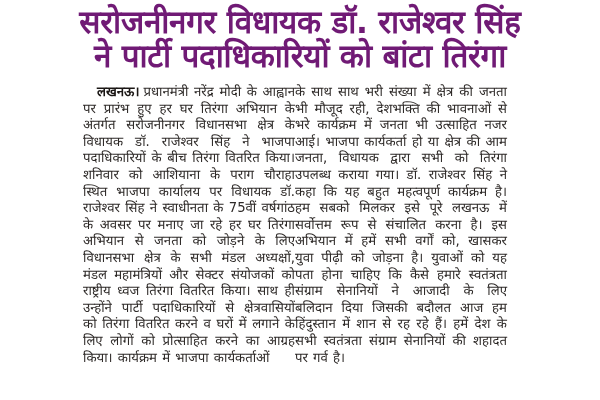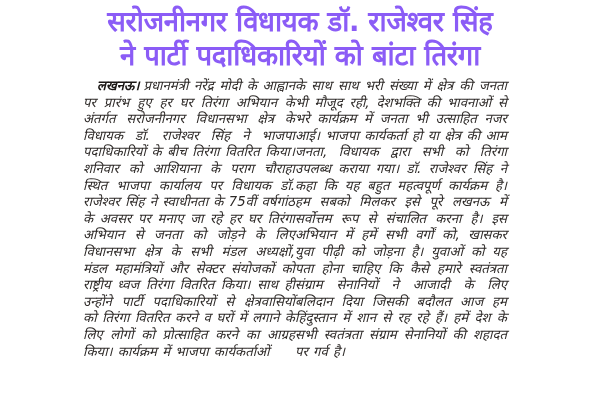--- a/index.html
+++ b/index.html
@@ -18,38 +18,37 @@
     width: 600px;
     height: 400px;
     background: #ffffff;
     box-sizing: border-box;
     padding-top: 5px;
   }
   .headline {
     width: 470px;
     margin: 0 auto;
     text-align: center;
-    color: #8b5cf6;
+    color: #701a75;
     font-weight: 700;
-    font-size: 28px;
+    font-size: 32px;
     line-height: 34px;
     letter-spacing: -0.3px;
   }
   .headline .hl-line {
     display: block;
     white-space: nowrap;
     transform: scaleX(0.98);
     transform-origin: center;
   }
   .body-columns {
     width: 434px;
-    margin: 5px auto 0 auto;
+    margin: 11px auto 0 auto;
     display: flex;
     gap: 0;
-    font-style: italic;
   }
   .col {
     width: 212px;
     color: #2e2a28;
     font-size: 13.2px;
     line-height: 16.6px;
     text-align: justify;
     text-justify: inter-word;
     word-spacing: 1px;
   }

